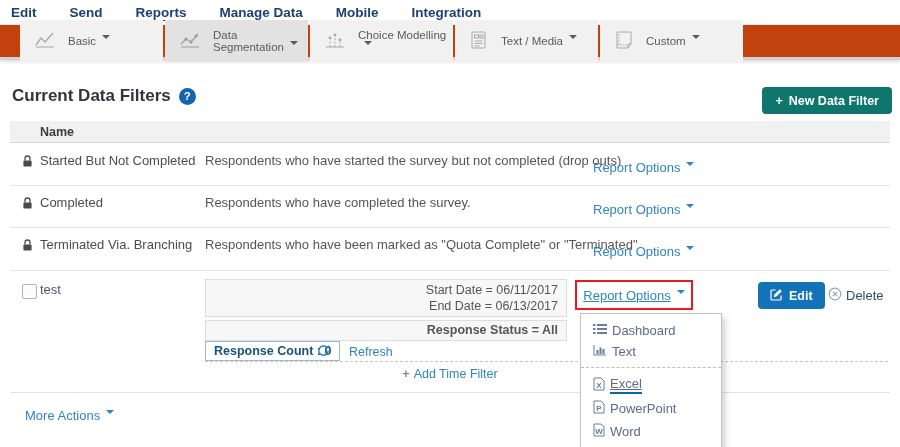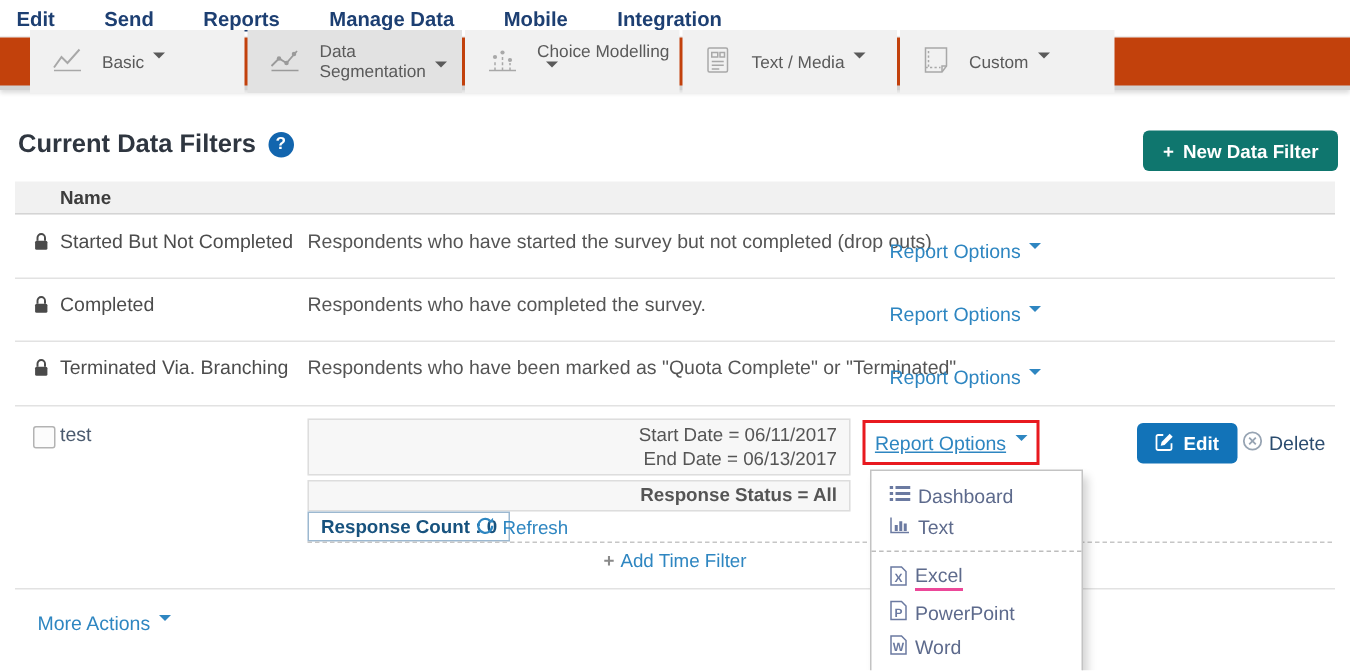--- a/index.html
+++ b/index.html
@@ -48,21 +48,21 @@
   
   .r4{top:270px;height:122px;}
   .checkbox{position:absolute;left:12px;top:14px;width:13px;height:13px;border:1px solid #b3b3b3;
             background:#fcfcfc;border-radius:2px;cursor:pointer;}
   .testname{position:absolute;left:30px;top:12px;font-size:13px;color:#4a5a6e;}
   .dbox{position:absolute;left:195px;width:362px;background:#f7f7f7;border:1px solid #ddd;
         box-sizing:border-box;padding:2px 8px;font-size:12.5px;color:#555;line-height:16px;text-align:right;}
   .dbox1{top:9px;height:38px;} .dbox2{top:50px;height:21px;line-height:15px;font-weight:bold;}
   .countbox{position:absolute;left:195px;top:71px;background:#fff;border:1px solid #9cb8d0;
             padding:2px 8px;font-size:12.5px;font-weight:bold;color:#17527e;}
-  .refresh{position:absolute;left:307px;top:74px;display:flex;align-items:center;gap:5px;
+  .refresh{position:absolute;left:307px;top:74px;display:flex;align-items:center;gap:19px;
            color:#2e86c1;font-size:12.5px;cursor:pointer;}
   .redbox{position:absolute;left:565px;top:10px;width:114px;height:26px;border:2px solid #e8191f;
           display:flex;align-items:center;justify-content:center;}
   .redbox a{font-size:13px;color:#2e86c1;text-decoration:underline;cursor:pointer;}
   .editbtn{position:absolute;left:748px;top:12px;height:27px;background:#1273b8;color:#fff;border:none;
            border-radius:4px;font-family:inherit;font-size:12.5px;font-weight:bold;padding:0 12px;
            display:flex;align-items:center;gap:6px;cursor:pointer;}
   .delete{position:absolute;left:818px;top:17px;display:flex;align-items:center;gap:4px;
           color:#2b4c6f;font-size:13px;cursor:pointer;}
   .dashsep{position:absolute;left:195px;right:2px;top:91px;border-top:1px dashed #c6c6c6;}
@@ -71,21 +71,21 @@
   .addtime .atl{color:#2e86c1;}
 
   .moreactions{position:absolute;left:25px;top:408px;font-size:13px;color:#2e86c1;cursor:pointer;}
 
   
   .dropdown{position:absolute;left:580px;top:313px;width:142px;background:#fff;border:1px solid #c3c3c3;
             box-shadow:3px 4px 6px rgba(0,0,0,.18);padding:6px 0 8px;z-index:9;box-sizing:border-box;}
   .mi{display:flex;align-items:center;gap:5px;padding:3px 12px;font-size:13px;color:#5d6a8c;cursor:pointer;}
   .mi svg{flex:0 0 auto;}
   .mdiv{border-top:1px dashed #bdbdbd;margin:5px 0;}
-  .mi.annotated .milabel{border-bottom:2px solid #ec4899;padding-bottom:1px;}
+  .mi.annotated .milabel{border-bottom:2px solid #0369a1;padding-bottom:1px;text-decoration:underline;}
 </style>
 </head>
 <body>
 
 <div class="frame">
 
   <nav class="topnav">
     <a>Edit</a>
     <a>Send</a>
     <a class="active">Reports</a>

